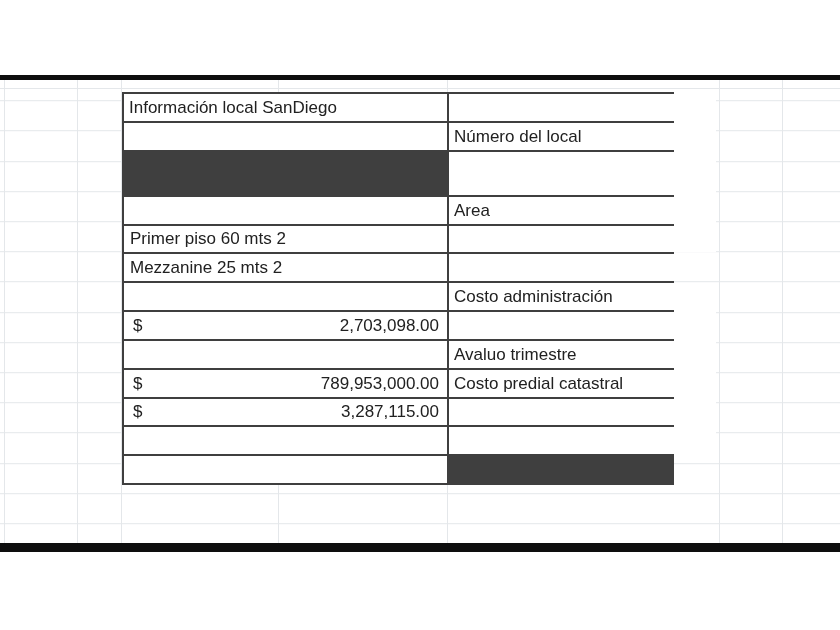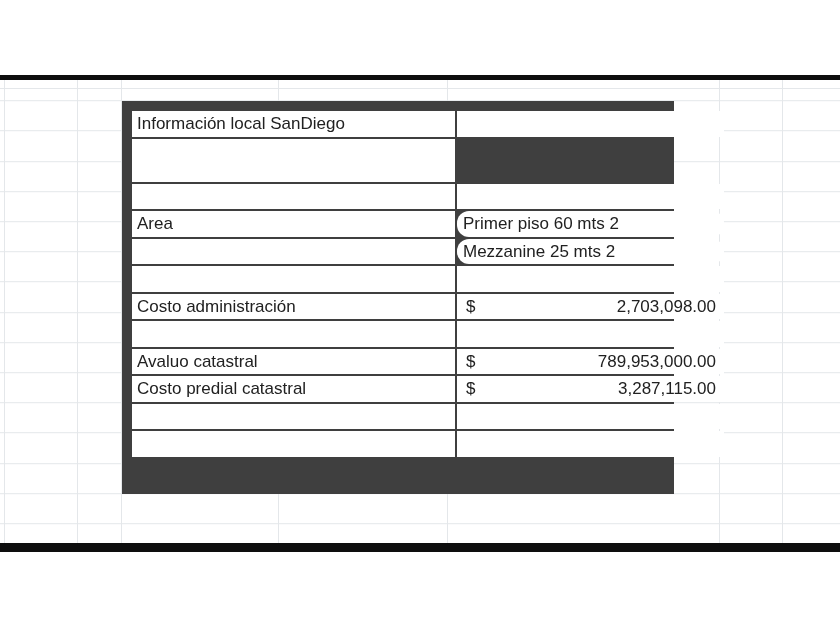--- a/index.html
+++ b/index.html
@@ -29,36 +29,36 @@
     position:absolute;left:0;top:0;right:0;bottom:0;
     background-image:repeating-linear-gradient(to bottom,
       transparent 0px, transparent 29.2px,
       var(--gridline) 29.2px, var(--gridline) 30.2px);
     background-position:0 -8.8px;
   }
   .hline{position:absolute;left:0;width:840px;height:1px;background:var(--gridline);}
   .vline{position:absolute;top:0;bottom:0;width:1px;background:var(--gridline);}
 
   .info-table{
-    position:absolute;left:122px;top:101px;width:552px;height:393px;
+    position:absolute;left:122px;top:92px;width:552px;height:393px;
     display:grid;
     grid-template-columns:323px 267px;
     grid-template-rows:repeat(13,1fr);
-    gap:2px;padding:10px;
+    gap:2px;padding:2px;
     background:var(--table-border);
   }
   .c{
     background:#ffffff;
     display:flex;align-items:center;
     font-size:17px;line-height:1;color:var(--text);
     padding:0 6px;white-space:nowrap;overflow:hidden;
   }
   .lbl{padding-left:5px;justify-content:flex-start;}
   .center{justify-content:center;}
-  .left{justify-content:flex-start;border-radius:12px;}
+  .left{justify-content:flex-start;}
   .bold{font-weight:700;margin-top:43px;}
   .money{justify-content:space-between;padding-left:9px;padding-right:8px;}
   .money .cur{flex:0 0 auto;}
   .money .amt{flex:0 0 auto;text-align:center;}
 </style>
 </head>
 <body>
 
 <div class="frame-line top"></div>
 
@@ -74,20 +74,21 @@
   <div class="vline" style="left:782px"></div>
 </div>
 
 <div class="info-table">
 
   <div class="c lbl">Información local SanDiego</div>
 
   <div class="c lbl"></div>
   <div class="c"></div>
 
+  <div class="c lbl">Número del local</div>
   <div class="c center bold">1830</div>
 
   <div class="c lbl"></div>
   <div class="c"></div>
 
   <div class="c lbl">Area</div>
   <div class="c left">Primer piso 60 mts 2</div>
 
   <div class="c lbl"></div>
   <div class="c left">Mezzanine 25 mts 2</div>
@@ -97,21 +98,21 @@
 
   <div class="c lbl">Costo administración</div>
   <div class="c money">
     <span class="cur">$</span>
     <span class="amt">2,703,098.00</span>
   </div>
 
   <div class="c lbl"></div>
   <div class="c"></div>
 
-  <div class="c lbl">Avaluo catastral</div>
+  <div class="c lbl">Avaluo trimestre</div>
   <div class="c money">
     <span class="cur">$</span>
     <span class="amt">789,953,000.00</span>
   </div>
 
   <div class="c lbl">Costo predial catastral</div>
   <div class="c money">
     <span class="cur">$</span>
     <span class="amt">3,287,115.00</span>
   </div>

